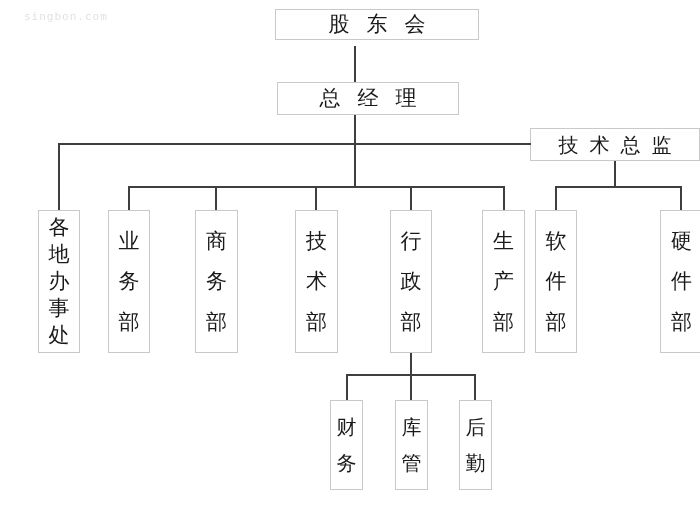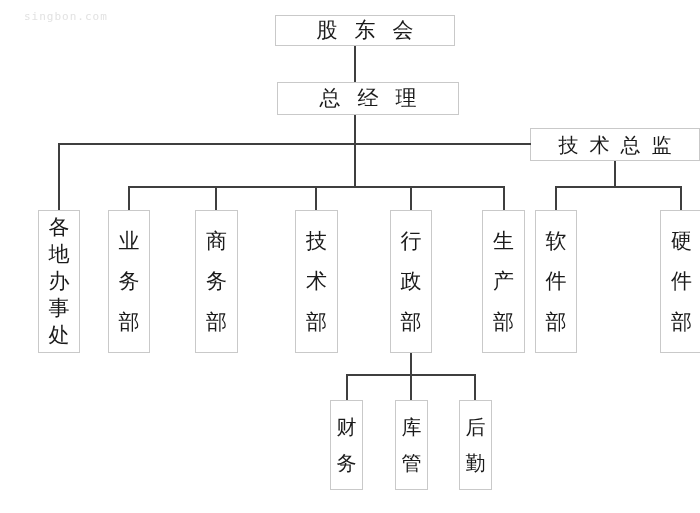--- a/index.html
+++ b/index.html
@@ -28,21 +28,21 @@
   .hline{height:2px;}
   .vline{width:2px;}
 </style>
 </head>
 <body>
 
 <div id="canvas" style="--line: #3f3f3f; --border: #c9c9c9; --text: #1a1a1a; --watermark: #e2e2e2; --bg: #ffffff;">
 
   <span class="watermark">singbon.com</span>
 
-  <div class="box" style="left:255px;top:15px;width:180px;height:31px">
+  <div class="box" style="left:255px;top:9px;width:204px;height:31px">
     <span class="hlabel">股东会</span>
   </div>
   <div class="box" style="left:257px;top:82px;width:182px;height:33px">
     <span class="hlabel">总经理</span>
   </div>
   <div class="box" style="left:510px;top:128px;width:170px;height:33px">
     <span class="hlabel sm">技术总监</span>
   </div>
 
   <div class="line vline" style="left:334px;top:46px;height:36px"></div>

